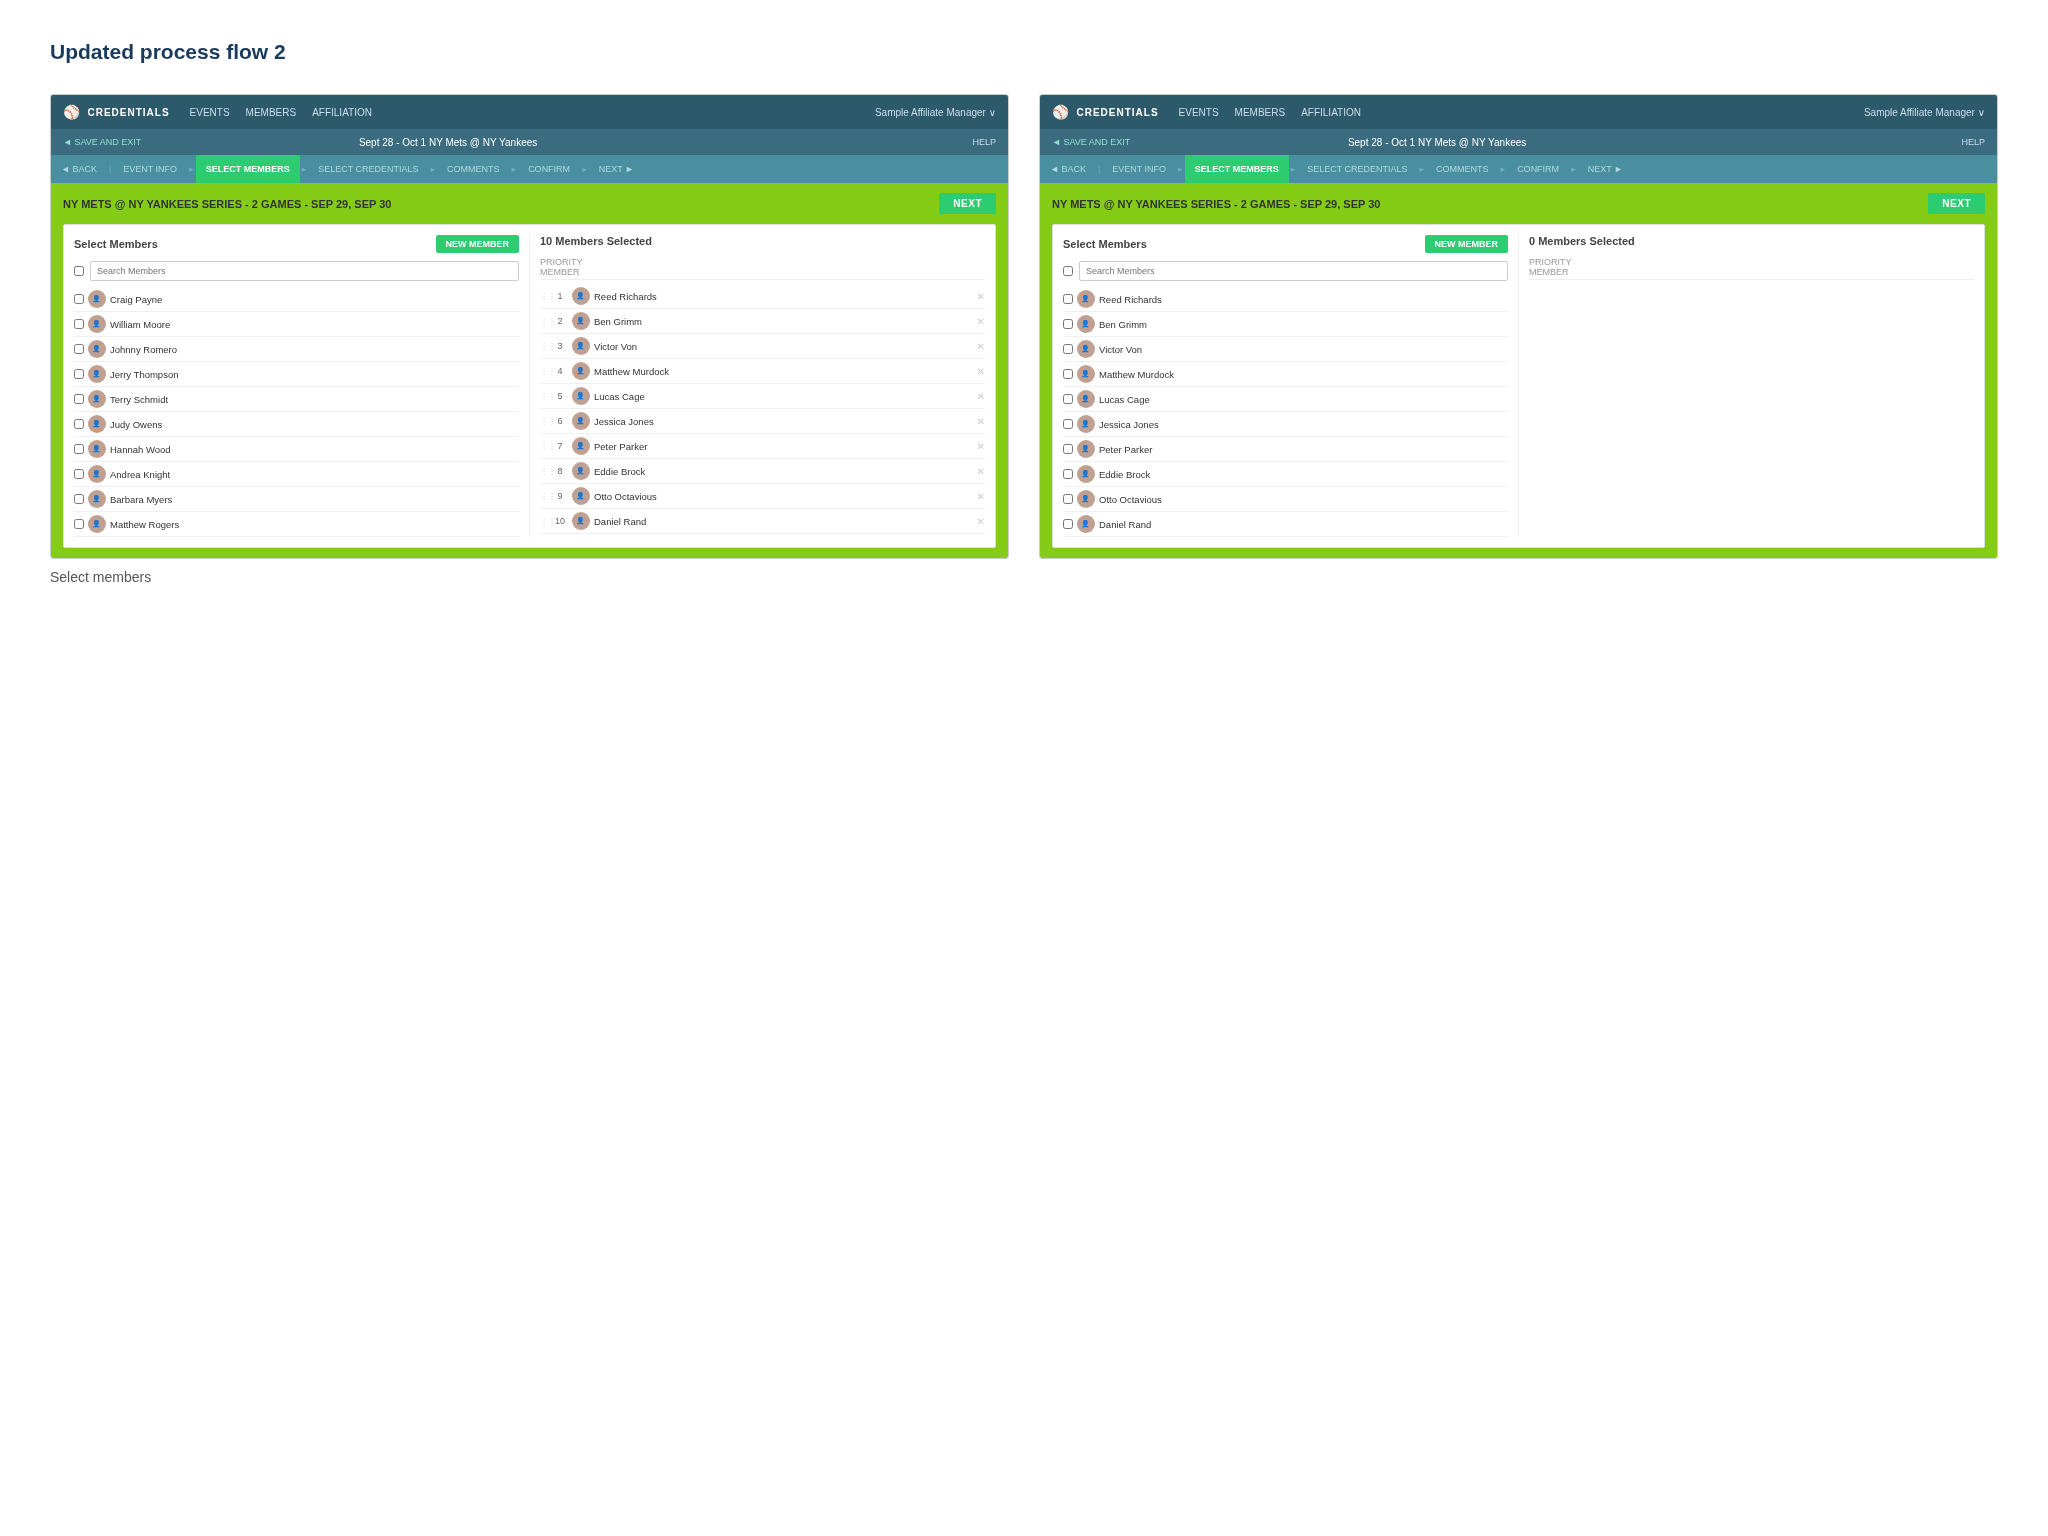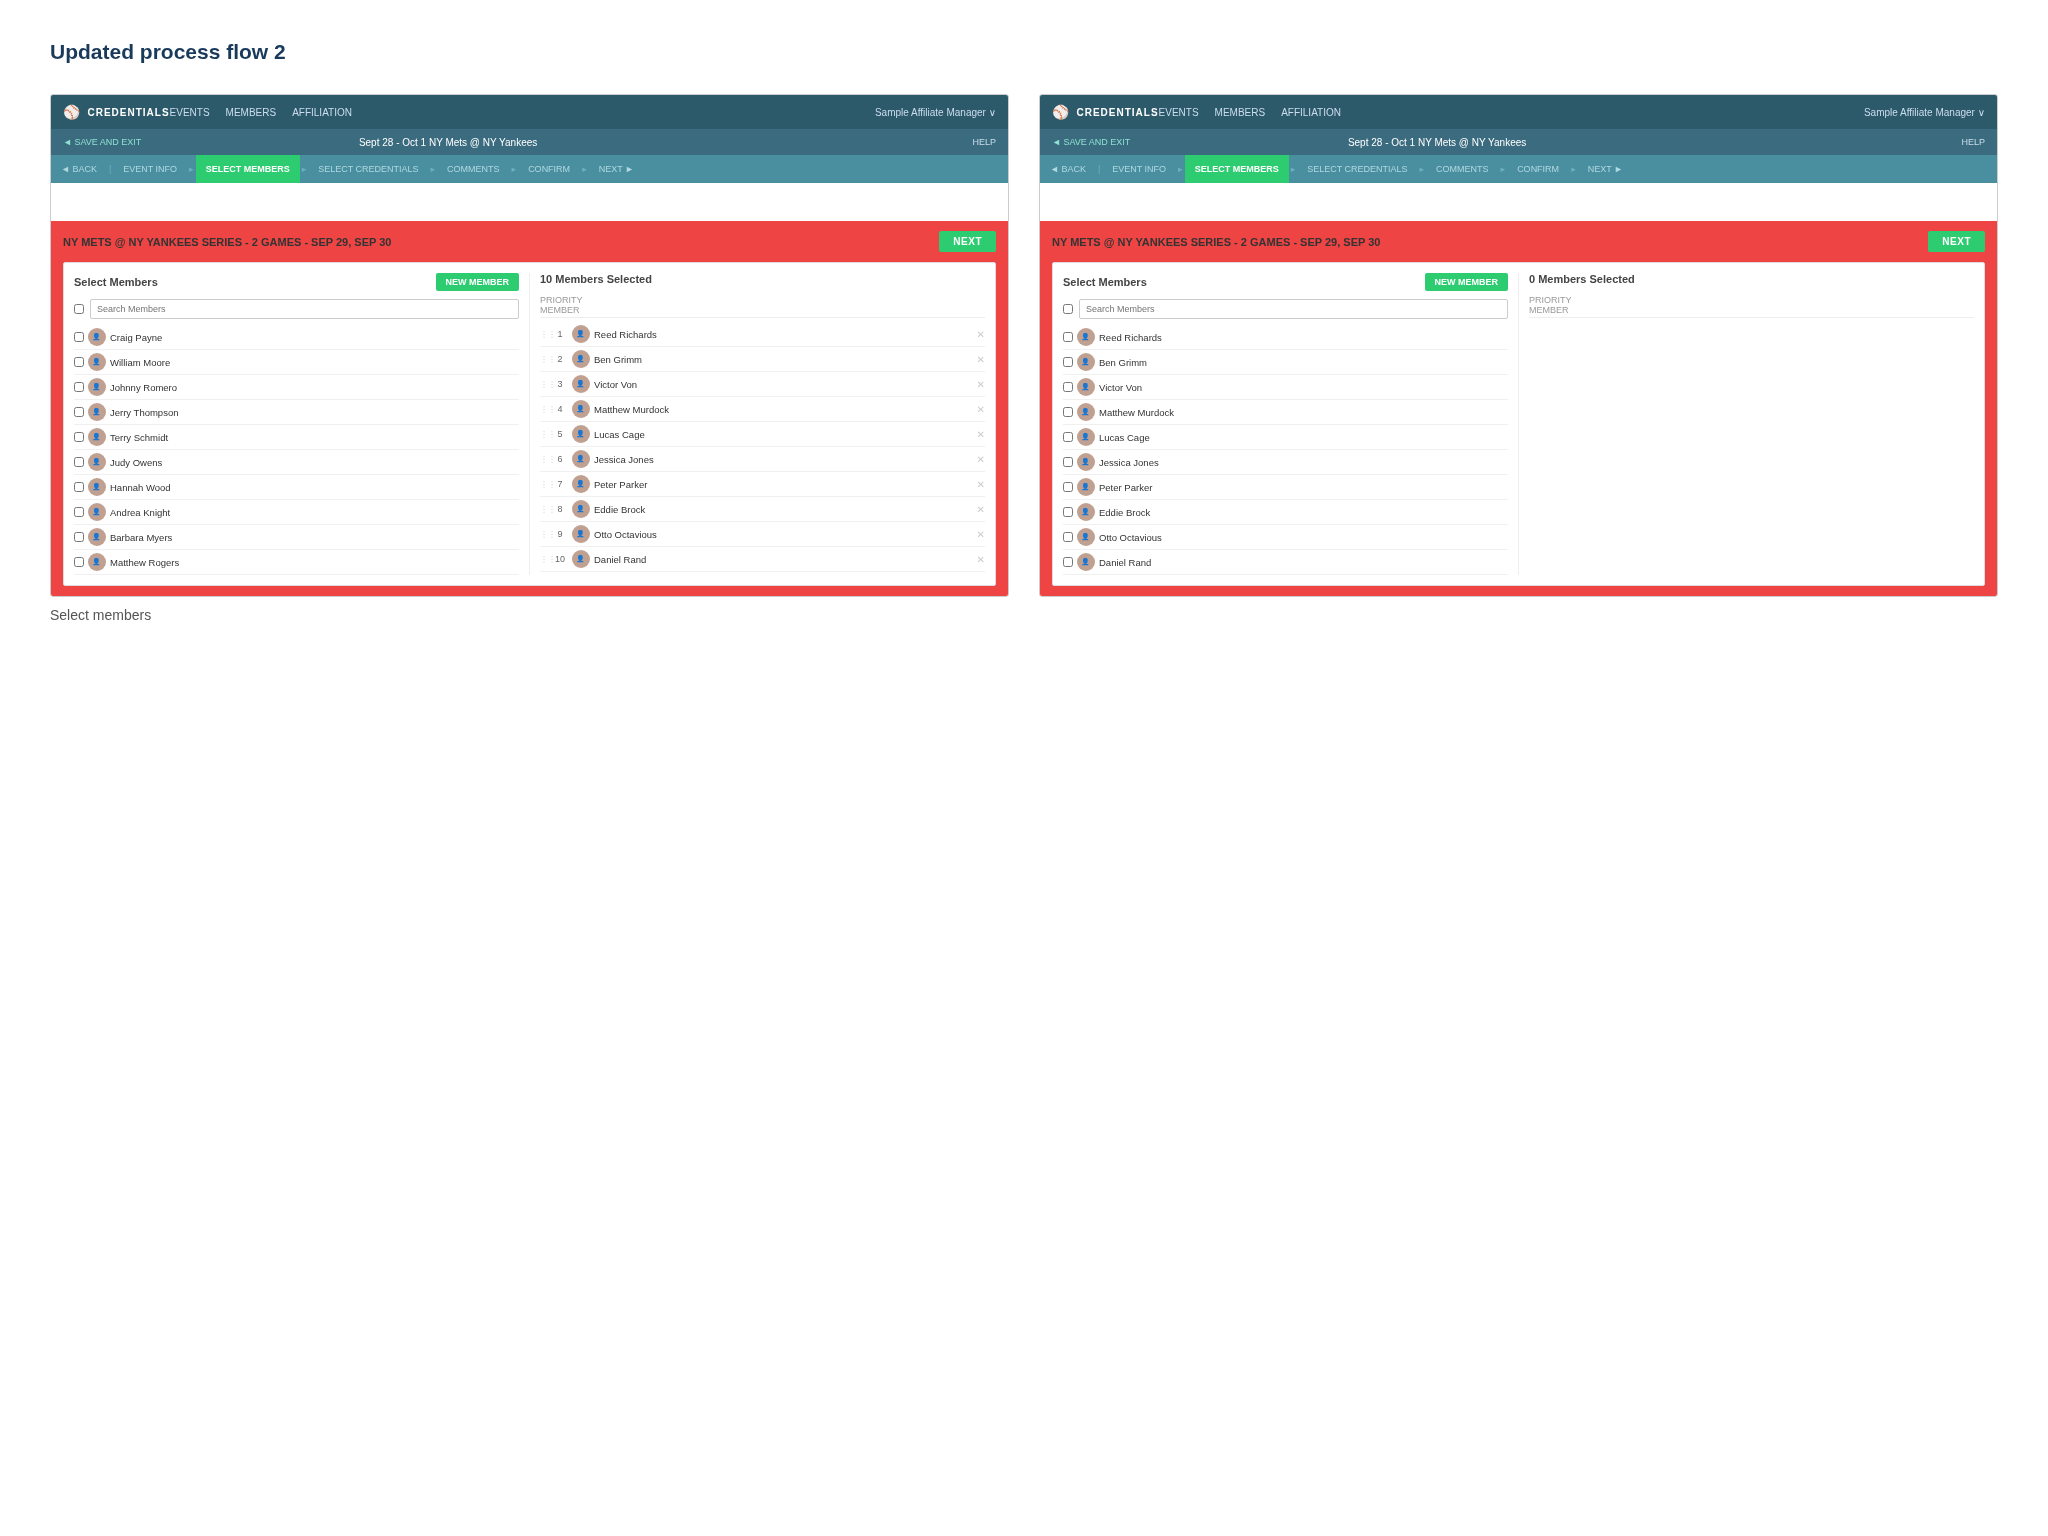--- a/index.html
+++ b/index.html
@@ -49,20 +49,21 @@
       align-items: center;
       gap: 6px;
       font-weight: 700;
       font-size: 10px;
       letter-spacing: 1px;
       color: #fff;
     }
     .nav-links {
       display: flex;
       gap: 16px;
+      margin-left: 20px;
       font-size: 10px;
       color: #cde;
     }
     .nav-links span {
       cursor: pointer;
     }
     .nav-user {
       margin-left: auto;
       font-size: 10px;
       color: #cde;
@@ -113,23 +114,22 @@
       background: #2ecc71;
       color: #fff;
       font-weight: 700;
     }
     .step-arrow {
       color: #6ab0c0;
       padding: 0 2px;
     }
     
     .content-area {
-      background: #ef4444;
+      background: #84cc16;
       padding: 10px 12px;
-      margin-top: 38px;
     }
     
     .series-header {
       display: flex;
       align-items: center;
       justify-content: space-between;
       margin-bottom: 10px;
     }
     .series-title {
       font-size: 11px;

